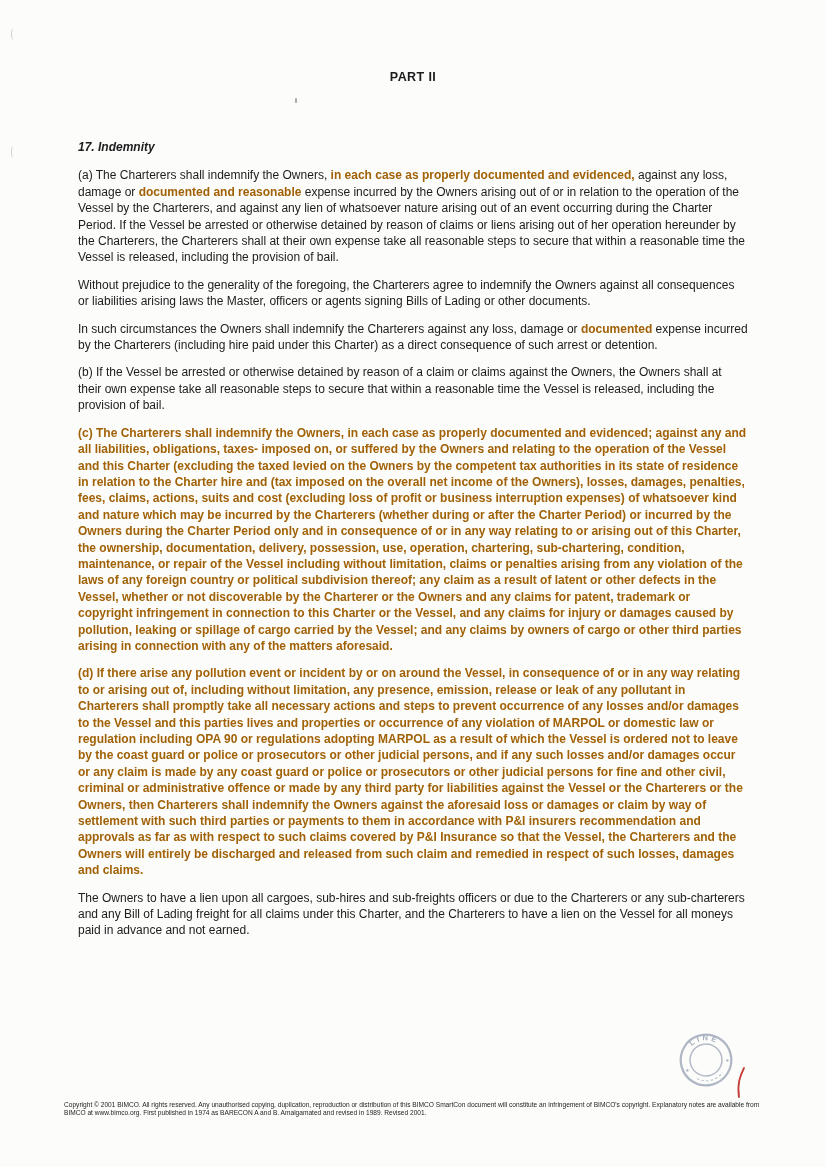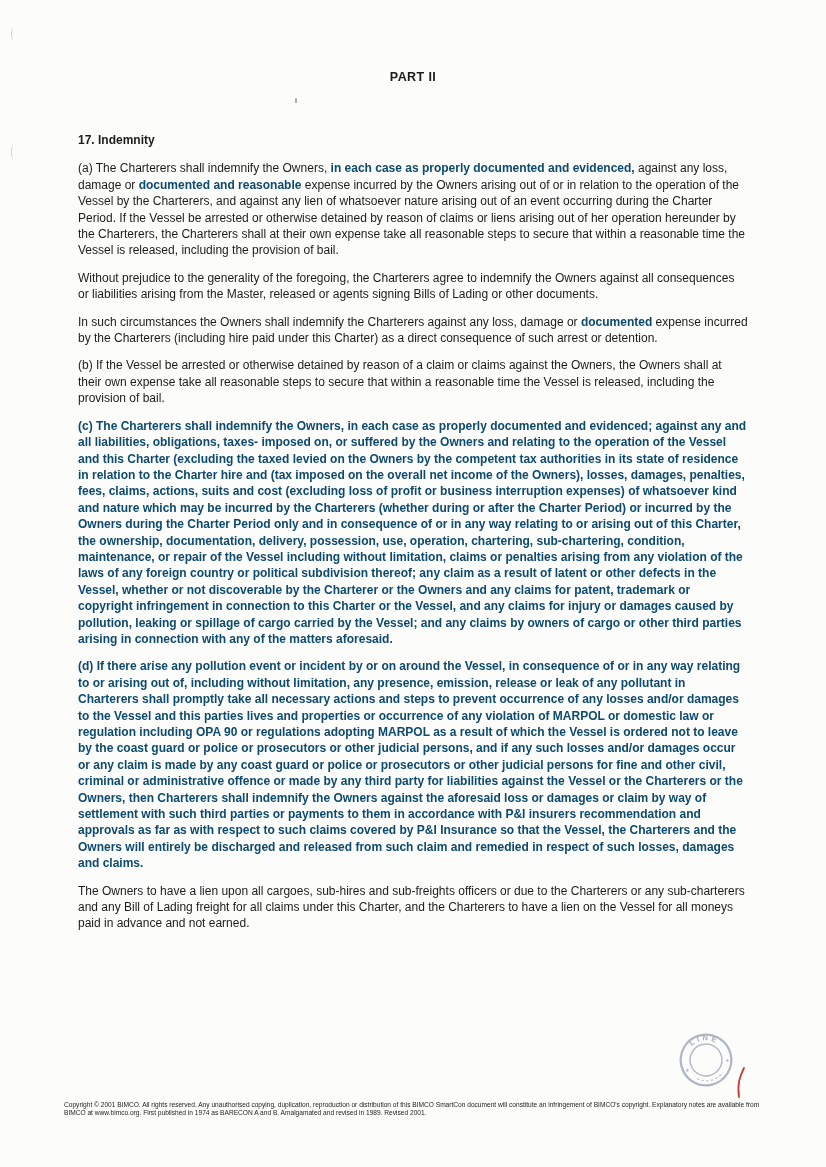--- a/index.html
+++ b/index.html
@@ -15,23 +15,23 @@
   }
   .page-title {
     position:absolute; top:70px; left:0; right:0;
     text-align:center;
     font-size:12.5px; font-weight:bold; letter-spacing:.4px;
   }
   .content {
     position:absolute; top:112px; left:78px; width:670px;
     font-size:12px; line-height:16.4px;
   }
-  .heading { font-weight:bold; font-size:12px; margin:20px 0 12px; }
+  .heading { font-weight:bold; font-size:12px; margin:27px 0 12px;font-style:italic; }
   .para { margin:0 0 11px; }
-  .red { color:#0c4a6e; font-weight:bold; }
+  .red { color:#a16207; font-weight:bold; }
   .footer {
     position:absolute; left:64px; right:58px; top:1101px;
     font-size:6.6px; line-height:8.4px; color:#1d1d1d;
   }
   .stamp {
     position:absolute; left:676px; top:1030px;
     width:60px; height:60px;
     opacity:.7;
     transform:rotate(-14deg);
   }
@@ -52,21 +52,21 @@
 
   <div class="page-title">PART II</div>
 
   <div class="scan-artifact a1"></div>
   <div class="scan-artifact a2"></div>
   <div class="speck"></div>
 
   <div class="content">
       <div class="heading">17. Indemnity</div>
       <p class="para"><span>(a) The Charterers shall indemnify the Owners, </span><span class="red">in each case as properly documented and evidenced,</span><span> against any loss, damage or </span><span class="red">documented and reasonable</span><span> expense incurred by the Owners arising out of or in relation to the operation of the Vessel by the Charterers, and against any lien of whatsoever nature arising out of an event occurring during the Charter Period. If the Vessel be arrested or otherwise detained by reason of claims or liens arising out of her operation hereunder by the Charterers, the Charterers shall at their own expense take all reasonable steps to secure that within a reasonable time the Vessel is released, including the provision of bail.</span></p>
-      <p class="para"><span>Without prejudice to the generality of the foregoing, the Charterers agree to indemnify the Owners against all consequences or liabilities arising from the Master, released or agents signing Bills of Lading or other documents.</span></p>
+      <p class="para"><span>Without prejudice to the generality of the foregoing, the Charterers agree to indemnify the Owners against all consequences or liabilities arising laws the Master, officers or agents signing Bills of Lading or other documents.</span></p>
       <p class="para"><span>In such circumstances the Owners shall indemnify the Charterers against any loss, damage or </span><span class="red">documented</span><span> expense incurred by the Charterers (including hire paid under this Charter) as a direct consequence of such arrest or detention.</span></p>
       <p class="para"><span>(b) If the Vessel be arrested or otherwise detained by reason of a claim or claims against the Owners, the Owners shall at their own expense take all reasonable steps to secure that within a reasonable time the Vessel is released, including the provision of bail.</span></p>
       <p class="para"><span class="red">(c) The Charterers shall indemnify the Owners, in each case as properly documented and evidenced; against any and all liabilities, obligations, taxes- imposed on, or suffered by the Owners and relating to the operation of the Vessel and this Charter (excluding the taxed levied on the Owners by the competent tax authorities in its state of residence in relation to the Charter hire and (tax imposed on the overall net income of the Owners), losses, damages, penalties, fees, claims, actions, suits and cost (excluding loss of profit or business interruption expenses) of whatsoever kind and nature which may be incurred by the Charterers (whether during or after the Charter Period) or incurred by the Owners during the Charter Period only and in consequence of or in any way relating to or arising out of this Charter, the ownership, documentation, delivery, possession, use, operation, chartering, sub-chartering, condition, maintenance, or repair of the Vessel including without limitation, claims or penalties arising from any violation of the laws of any foreign country or political subdivision thereof; any claim as a result of latent or other defects in the Vessel, whether or not discoverable by the Charterer or the Owners and any claims for patent, trademark or copyright infringement in connection to this Charter or the Vessel, and any claims for injury or damages caused by pollution, leaking or spillage of cargo carried by the Vessel; and any claims by owners of cargo or other third parties arising in connection with any of the matters aforesaid.</span></p>
       <p class="para"><span class="red">(d)  If there arise any pollution event or incident by or on around the Vessel, in consequence of or in any way relating to or arising out of, including without limitation, any presence, emission, release or leak of any pollutant in Charterers shall promptly take all necessary actions and steps to prevent occurrence of any losses and/or damages to the Vessel and this parties lives and properties or occurrence of any violation of MARPOL or domestic law or regulation including OPA 90 or regulations adopting MARPOL as a result of which the Vessel is ordered not to leave by the coast guard or police or prosecutors or other judicial persons, and if any such losses and/or damages occur or any claim is made by any coast guard or police or prosecutors or other judicial persons for fine and other civil, criminal or administrative offence or made by any third party for liabilities against the Vessel or the Charterers or the Owners, then Charterers shall indemnify the Owners against the aforesaid loss or damages or claim by way of settlement with such third parties or payments to them in accordance with P&amp;I insurers recommendation and approvals as far as with respect to such claims covered by P&amp;I Insurance so that the Vessel, the Charterers and the Owners will entirely be discharged and released from such claim and remedied in respect of such losses, damages and claims.</span></p>
       <p class="para"><span>The Owners to have a lien upon all cargoes, sub-hires and sub-freights officers or due to the Charterers or any sub-charterers and any Bill of Lading freight for all claims under this Charter, and the Charterers to have a lien on the Vessel for all moneys paid in advance and not earned.</span></p>
     </div>
 
   <svg class="stamp" viewBox="0 0 64 64">
     <circle cx="32" cy="32" r="27" fill="none" stroke="#7d8aa0" stroke-width="2.4" opacity="0.85"></circle>
     <circle cx="32" cy="32" r="17" fill="none" stroke="#7d8aa0" stroke-width="1.6" opacity="0.8"></circle>

